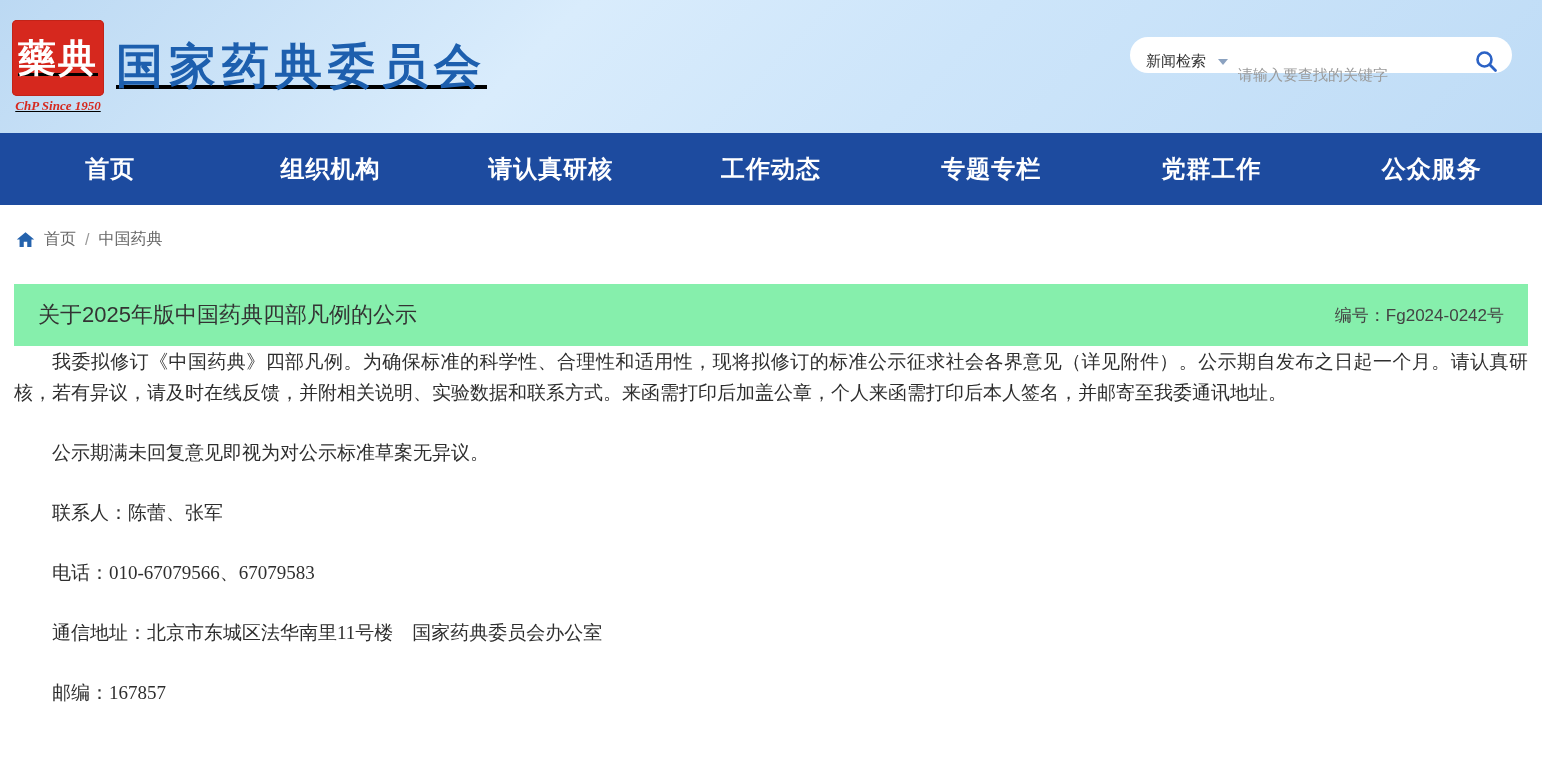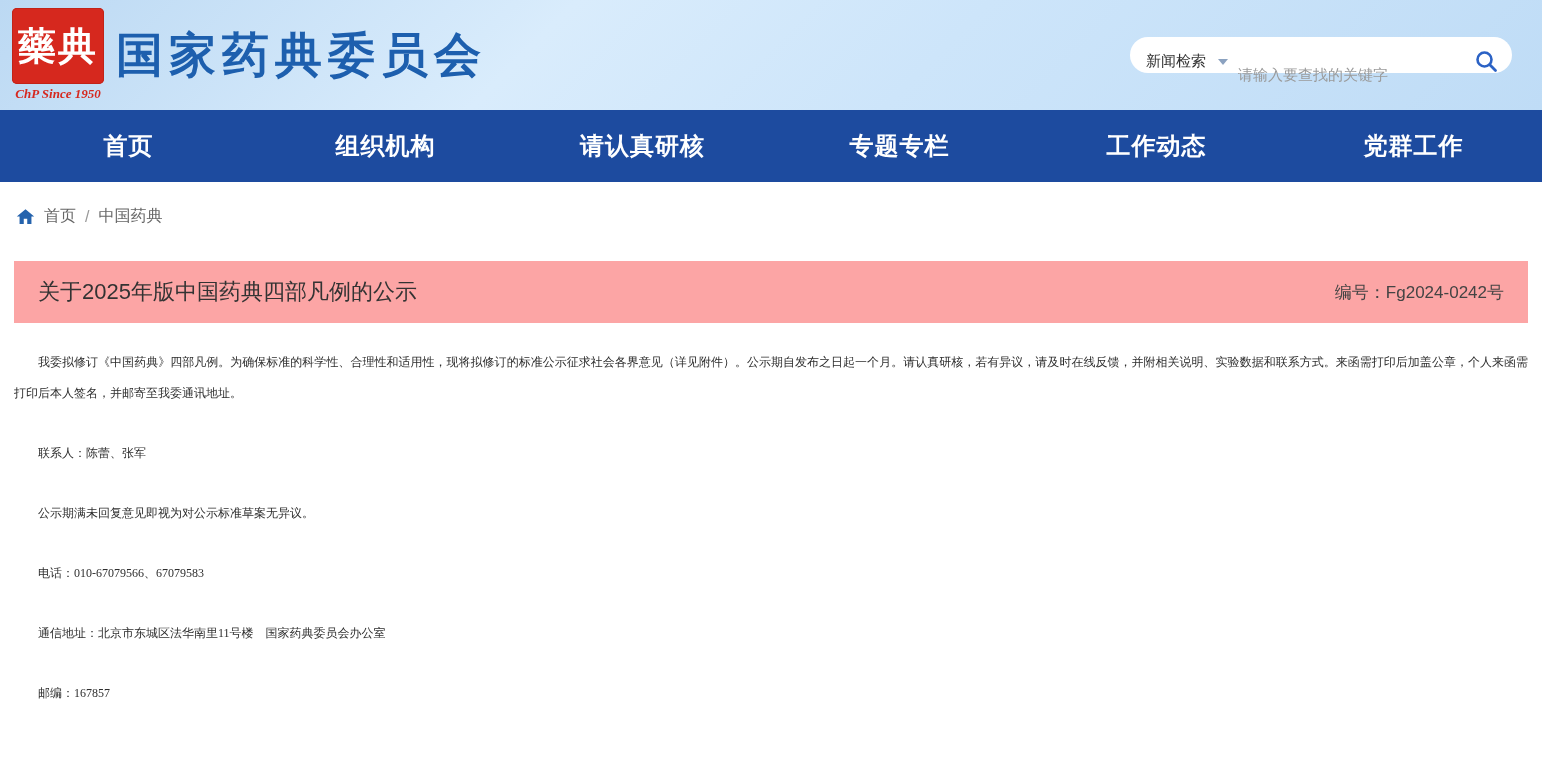--- a/index.html
+++ b/index.html
@@ -1,23 +1,23 @@
 <!DOCTYPE html>
 <html><head>
 <meta charset="utf-8">
 <style>
   * { margin: 0; padding: 0; box-sizing: border-box; }
   html, body { width: 1542px; height: 783px; overflow: hidden; background: #ffffff;
     font-family: "Liberation Sans", "DejaVu Sans", sans-serif; }
 
   
   .header {
-    height: 110px;
+    height: 133px;
     background: linear-gradient(135deg, #bcd9f3 0%, #d9ecfc 35%, #cde5fa 60%, #bfdcf6 100%);
-    display: flex; align-items: center; position: relative;
+    display: flex; align-items: center; position: relative; text-decoration: underline;
   }
   .logo-wrap { display: flex; flex-direction: column; align-items: center; margin-left: 12px; }
   .seal {
     width: 92px; height: 76px; background: #d6281e; border-radius: 5px;
     display: flex; align-items: center; justify-content: center;
     color: #fff; font-family: "Liberation Serif", "DejaVu Serif", serif;
     font-size: 38px; font-weight: bold; letter-spacing: 2px; line-height: 1;
     box-shadow: 0 0 0 1px #c22318 inset;
   }
   .seal-caption {
@@ -59,32 +59,32 @@
   
   .breadcrumb {
     display: flex; align-items: center; gap: 9px;
     padding: 24px 14px 0 16px; font-size: 16px; color: #666;
   }
   .breadcrumb .crumb { cursor: pointer; color: #666; text-decoration: none; }
   .breadcrumb .sep { color: #999; }
 
   
   .title-bar {
-    margin: 34px 14px 0 14px; background: #fca5a5;
+    margin: 34px 14px 0 14px; background: #86efac;
     display: flex; justify-content: space-between; align-items: center;
     padding: 16px 24px; min-height: 59px;
   }
   .doc-title { font-size: 22px; color: #333; font-weight: 500; }
   .doc-number { font-size: 17px; color: #444; }
 
   
   .article {
-    margin: 24px 14px 0 14px;
+    margin: 0 14px 0 14px;
     font-family: "Liberation Serif", "DejaVu Serif", serif;
-    font-size: 12px; color: #2e2e2e; line-height: 31px; text-align: justify;
+    font-size: 19px; color: #2e2e2e; line-height: 31px; text-align: justify;
   }
   .article p { text-indent: 2em; margin-bottom: 29px; }
 </style>
 </head>
 <body>
 
 <div class="header">
   <div class="logo-wrap">
     <div class="seal">
       <span>藥典</span>
@@ -107,41 +107,42 @@
         </svg>
       </span>
     </button>
   </div>
 </div>
 
 <div class="nav">
   <a>首页</a>
   <a>组织机构</a>
   <a>请认真研核</a>
+  <a>工作动态</a>
   <a>专题专栏</a>
-  <a>工作动态</a>
   <a>党群工作</a>
+  <a>公众服务</a>
 </div>
 
 <div class="breadcrumb">
   <span style="display:flex;">
     <svg width="19" height="19" viewBox="0 0 24 24">
       <path d="M12 2.8 L23 12 H19.5 V21.5 H14.2 V14.8 H9.8 V21.5 H4.5 V12 H1 Z" fill="#2563ad"></path>
     </svg>
   </span>
   <a class="crumb">首页</a>
   <span class="sep">/</span>
   <a class="crumb">中国药典</a>
 </div>
 
 <div class="title-bar">
   <div class="doc-title">关于2025年版中国药典四部凡例的公示</div>
   <div class="doc-number">编号：Fg2024-0242号</div>
 </div>
 
 <div class="article">
   <p>我委拟修订《中国药典》四部凡例。为确保标准的科学性、合理性和适用性，现将拟修订的标准公示征求社会各界意见（详见附件）。公示期自发布之日起一个月。请认真研核，若有异议，请及时在线反馈，并附相关说明、实验数据和联系方式。来函需打印后加盖公章，个人来函需打印后本人签名，并邮寄至我委通讯地址。</p>
+  <p>公示期满未回复意见即视为对公示标准草案无异议。</p>
   <p>联系人：陈蕾、张军</p>
-  <p>公示期满未回复意见即视为对公示标准草案无异议。</p>
   <p>电话：010-67079566、67079583</p>
   <p>通信地址：北京市东城区法华南里11号楼　国家药典委员会办公室</p>
   <p>邮编：167857</p>
 </div>
 
 </body></html>

